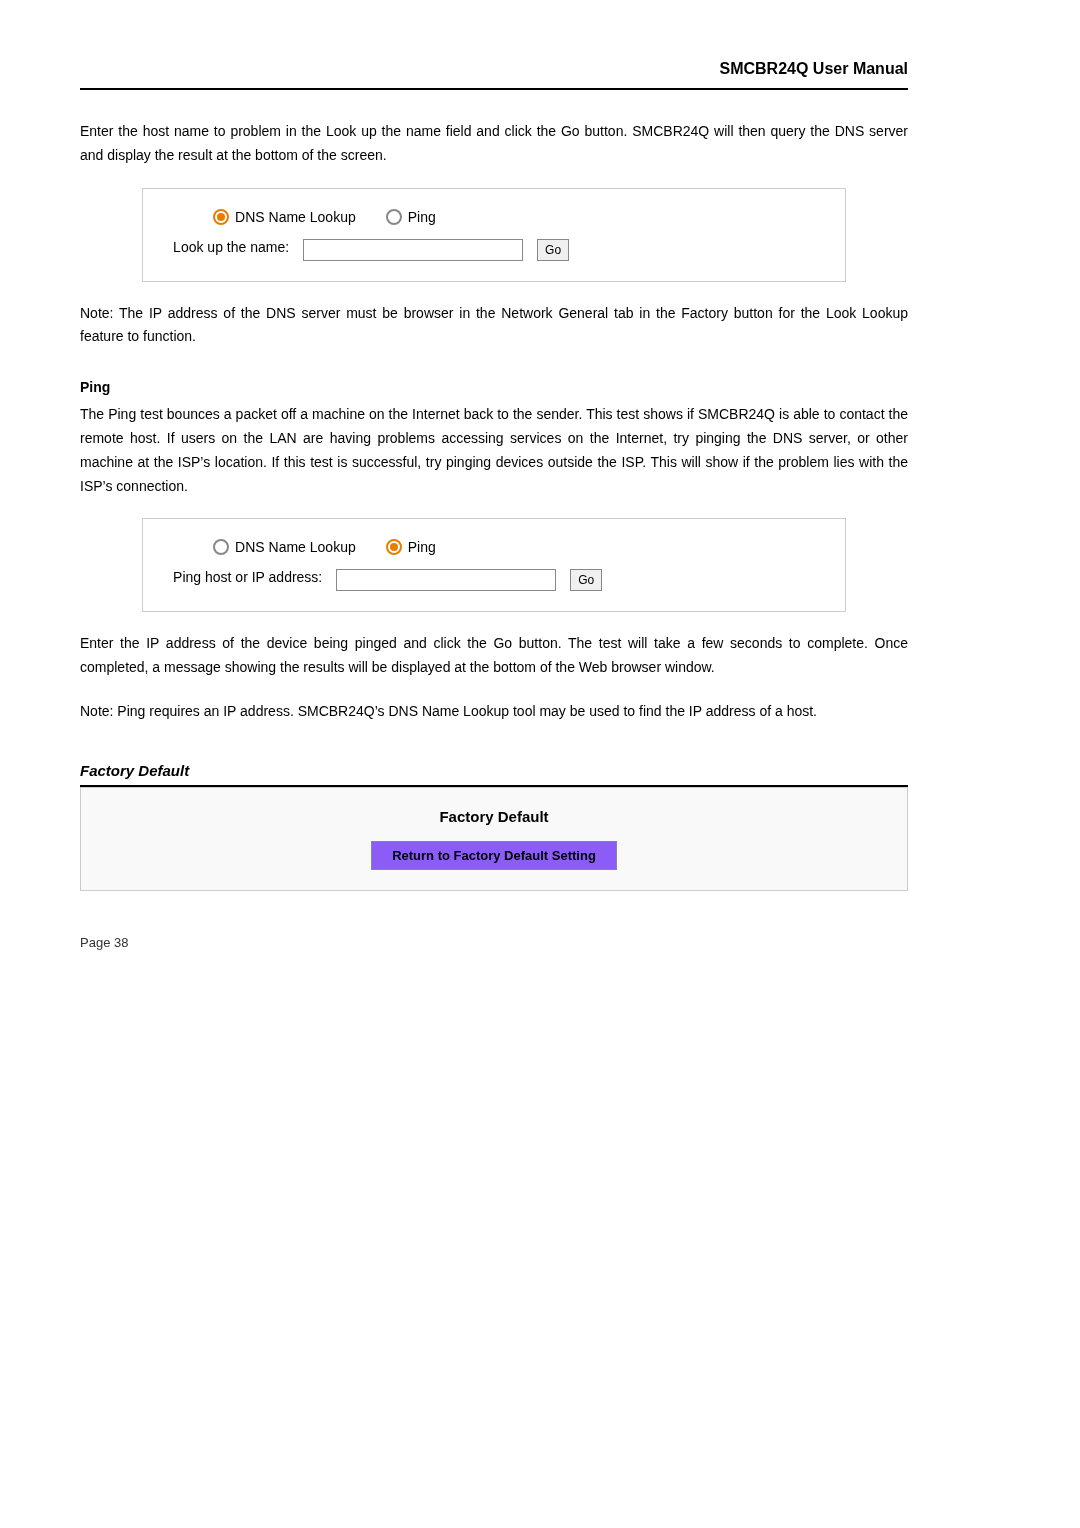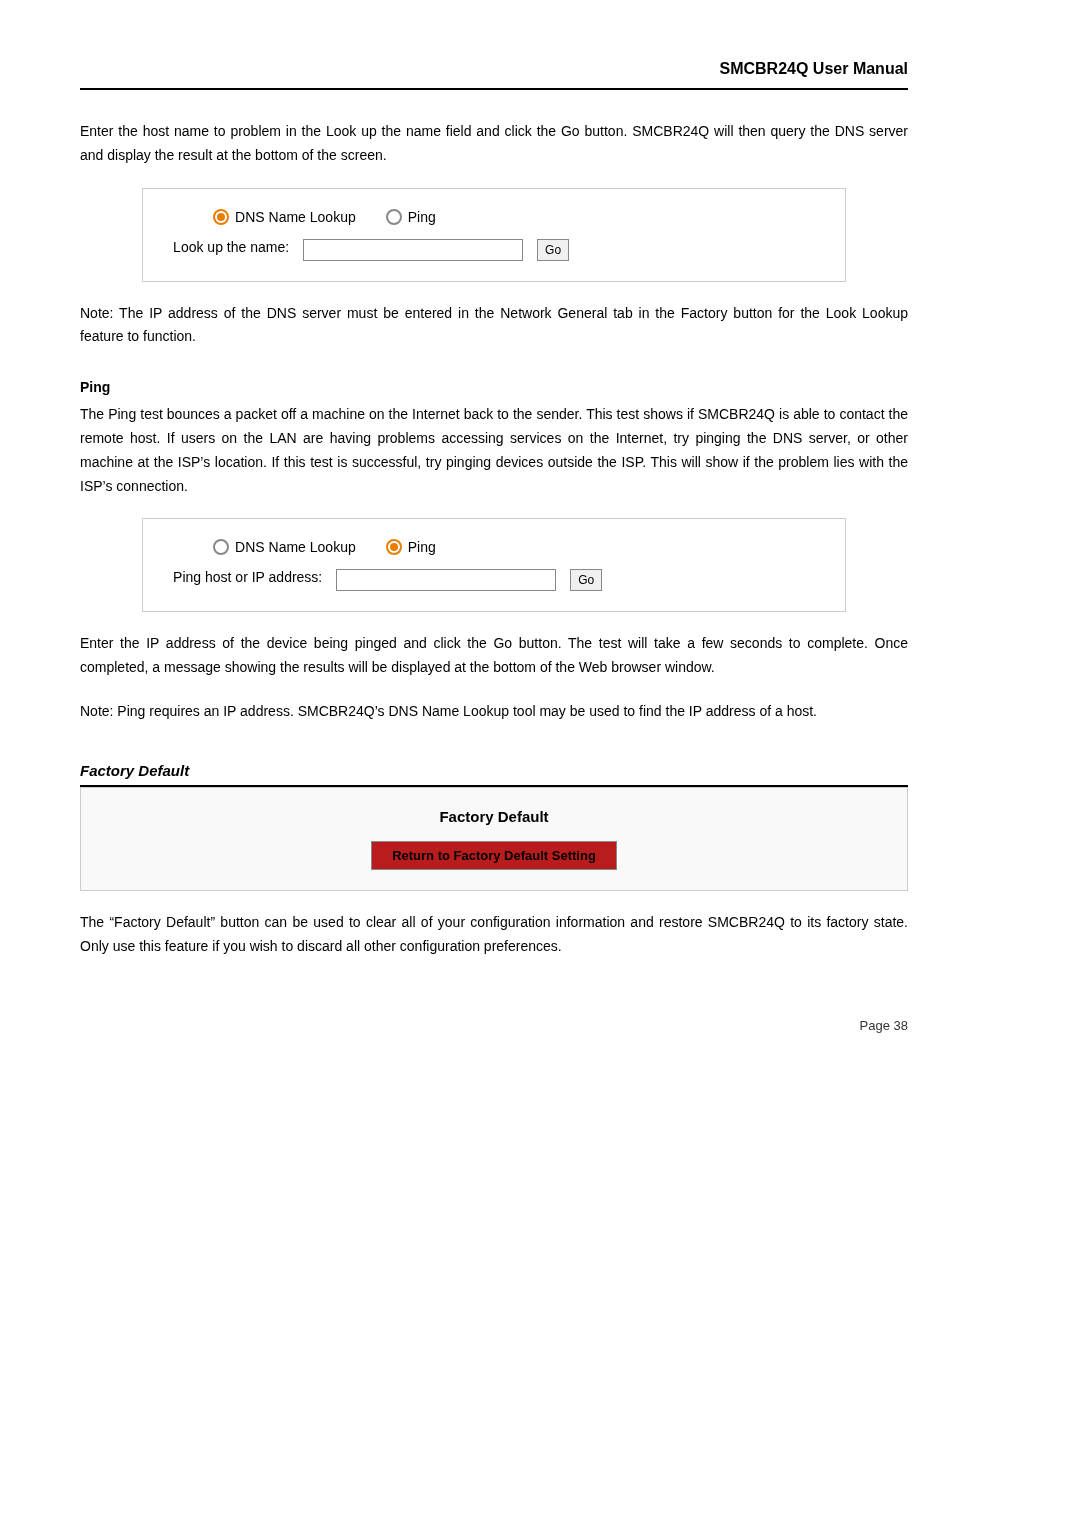--- a/index.html
+++ b/index.html
@@ -156,31 +156,31 @@
       margin-bottom: 16px;
     }
 
     .factory-default-box-center {
       display: flex;
       justify-content: center;
     }
 
     .return-button {
       border: 1px solid #888;
-      background: #b91c1c;
+      background: #8b5cf6;
       padding: 6px 20px;
       font-size: 13px;
       font-weight: bold;
       cursor: pointer;
       white-space: nowrap;
     }
 
     .page-footer {
-      text-align: right;
-      margin-top: 60px;
+      text-align: left;
+      margin-top: 44px;
       font-size: 13px;
       color: #333;
     }
 
     strong {
       font-weight: normal;
     }
   </style>
 </head>
 <body>
@@ -207,21 +207,21 @@
       </div>
     </div>
     <div class="input-row">
       <label>Look up the name:</label>
       <input class="text-input" type="text" value="" style="">
       <button class="go-button">Go</button>
     </div>
   </div>
 
   <div class="paragraph" style="margin-top: 20px;">
-    <strong>Note</strong><span>: The IP address of the DNS server must be entered in the </span><strong>Network General</strong><span> tab in the </span><strong>Factory</strong><span> button for the </span><strong>Look Lookup</strong><span> feature to function.</span>
+    <strong>Note</strong><span>: The IP address of the DNS server must be browser in the </span><strong>Network General</strong><span> tab in the </span><strong>Factory</strong><span> button for the </span><strong>Look Lookup</strong><span> feature to function.</span>
   </div>
 
   <div class="section-heading" style="margin-top: 30px;">Ping</div>
 
   <div class="paragraph">
     <span>The </span><strong>Ping</strong><span> test bounces a packet off a machine on the Internet back to the sender. This test shows if SMCBR24Q is able to contact the remote host. If users on the LAN are having problems accessing services on the Internet, try pinging the DNS server, or other machine at the ISP’s location. If this test is successful, try pinging devices outside the ISP. This will show if the problem lies with the ISP’s connection.</span>
   </div>
 
   <div class="demo-box">
     <div class="radio-row">
@@ -254,21 +254,18 @@
       <span class="factory-default-header-text">Factory Default</span>
     </div>
     <div class="factory-default-box">
       <div class="factory-default-box-title">Factory Default</div>
       <div class="factory-default-box-center">
         <button class="return-button">Return to Factory Default Setting</button>
       </div>
     </div>
   </div>
 
-  <div class="paragraph" style="margin-top: 20px;">
-    <span>The “Factory Default” button can be used to clear all of your configuration information and restore SMCBR24Q to its factory state. Only use this feature if you wish to discard all other configuration preferences.</span>
-  </div>
 
   <div class="page-footer">
     <span>Page 38</span>
   </div>
 
 </div>
 
 </body></html>

